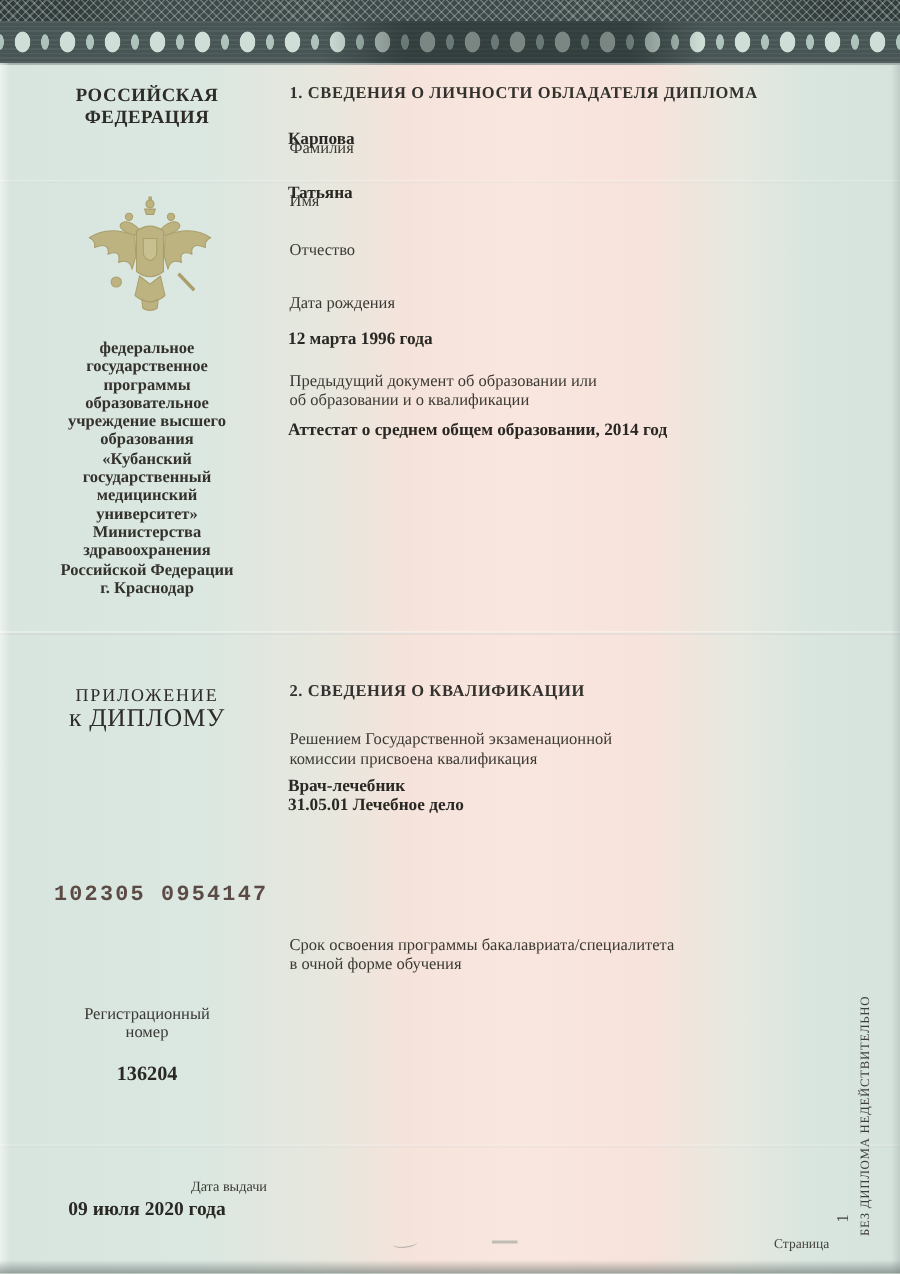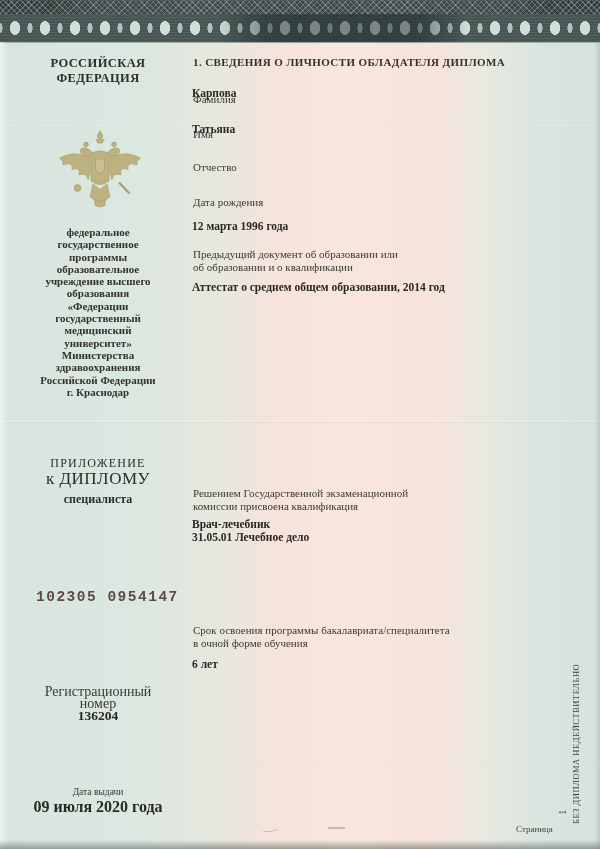--- a/index.html
+++ b/index.html
@@ -63,24 +63,24 @@
   .lcol{left:18px;width:160px;text-align:center;}
   .country{top:56px;font-size:12.5px;font-weight:bold;letter-spacing:.4px;line-height:15px;color:#2e2c28;}
   .emblem{left:50px;top:130px;width:100px;height:96px;}
   .institution{top:226px;font-size:11px;line-height:12.3px;color:#34322d;font-weight:bold;}
   .doctype-1{top:456px;font-size:12px;letter-spacing:1.2px;color:#2f2d29;}
   .doctype-2{top:469px;font-size:17px;letter-spacing:.5px;color:#2f2d29;}
   .doctype-3{top:492px;font-size:12px;font-weight:bold;color:#2f2d29;}
   .serial{left:28px;top:589px;width:164px;text-align:left;padding-left:8px;
     font-family:"Liberation Mono","DejaVu Sans Mono",monospace;
     font-size:14.5px;font-weight:bold;letter-spacing:1.5px;color:#5c4b45;}
-  .reg-label{top:686px;font-size:14px;line-height:11.5px;color:#3b3934;}
+  .reg-label{top:671px;font-size:11px;line-height:11.5px;color:#3b3934;}
   .reg-value{top:708px;font-size:13.5px;font-weight:bold;color:#2a2824;}
-  .issue-label{top:787px;font-size:9.5px;color:#3b3934;}
-  .issue-value{top:798px;font-size:16px;font-weight:bold;color:#2a2824;text-align:center;}
+  .issue-label{top:787px;font-size:9.5px;color:#3b3934;text-align:right;}
+  .issue-value{top:798px;font-size:13px;font-weight:bold;color:#2a2824;text-align:center;}
   
   .rlab{left:193px;}
   .s1-title{top:56px;}
   .f1-l{top:93px;}  .f1-v{top:87px;}
   .f2-l{top:128px;} .f2-v{top:123px;}
   .f3-l{top:161px;} .f3-v{top:157px;}
   .f4-l{top:196px;} .f4-v{top:192px;margin-top:28px;}
   .prev-l{top:248px;line-height:12.5px;}
   .prev-v{top:281px;}
   .s2-title{top:455px;}
@@ -148,33 +148,32 @@
     </svg>
   </div>
 
   <div class="abs lcol institution">
     <div>федеральное</div>
     <div>государственное</div>
     <div>программы</div>
     <div>образовательное</div>
     <div>учреждение высшего</div>
     <div>образования</div>
-    <div>«Федерации</div>
+    <div>«Кубанский</div>
     <div>государственный</div>
     <div>медицинский</div>
     <div>университет»</div>
     <div>Министерства</div>
     <div>здравоохранения</div>
     <div>Российской Федерации</div>
     <div>г. Краснодар</div>
   </div>
 
   <div class="abs lcol doctype-1">ПРИЛОЖЕНИЕ</div>
   <div class="abs lcol doctype-2">к ДИПЛОМУ</div>
-  <div class="abs lcol doctype-3">специалиста</div>
 
   <div class="abs serial">102305 0954147</div>
 
   <div class="abs lcol reg-label">
     <div>Регистрационный</div>
     <div>номер</div>
   </div>
   <div class="abs lcol reg-value">136204</div>
 
   <div class="abs lcol issue-label">Дата выдачи</div>
@@ -192,31 +191,31 @@
 
   <div class="abs rlab label f4-l">Дата рождения</div>
   <div class="abs value val-center f4-v">12 марта 1996 года</div>
 
   <div class="abs rlab label prev-l">
     <div>Предыдущий документ об образовании или</div>
     <div>об образовании и о квалификации</div>
   </div>
   <div class="abs value val-center prev-v">Аттестат о среднем общем образовании, 2014 год</div>
 
+  <div class="abs rlab sec-title s2-title">2. СВЕДЕНИЯ О КВАЛИФИКАЦИИ</div>
 
   <div class="abs rlab label dec-l">
     <div>Решением Государственной экзаменационной</div>
     <div>комиссии присвоена квалификация</div>
   </div>
   <div class="abs value val-center dec-v1">Врач-лечебник</div>
   <div class="abs value val-center dec-v2">31.05.01 Лечебное дело</div>
 
   <div class="abs rlab label dur-l">
     <div>Срок освоения программы бакалавриата/специалитета</div>
     <div>в очной форме обучения</div>
   </div>
-  <div class="abs value val-center dur-v">6 лет</div>
 
   <div class="abs edge-security">БЕЗ ДИПЛОМА НЕДЕЙСТВИТЕЛЬНО</div>
   <div class="abs page-label">Страница</div>
   <div class="abs page-number">1</div>
 
 </div>
 
 </body></html>

